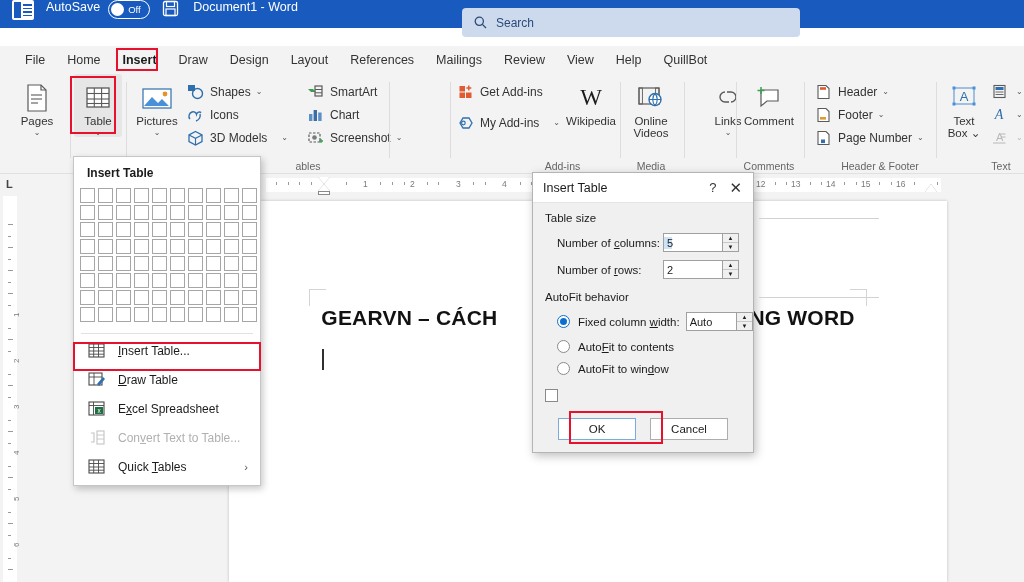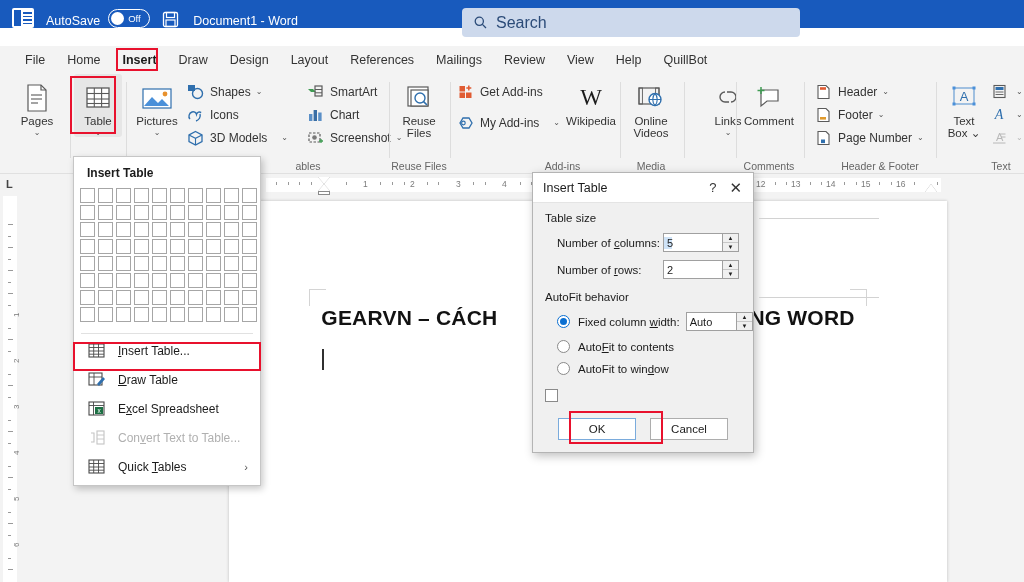--- a/index.html
+++ b/index.html
@@ -9,21 +9,21 @@
     overflow: hidden;
     font-family: "Liberation Sans", sans-serif;
     background: #ffffff;
   }
   #app { position: relative; width: 1024px; height: 582px; }
 
   
   .titlebar {
     position: absolute; top: 0; left: 0; width: 1024px; height: 28px;
     background: #185abd;
-    display: flex; align-items: flex-end;
+    display: flex; align-items: flex-start;
   }
   .word-logo {
     width: 22px; height: 20px; margin-left: 12px; margin-right: 12px;
     background: #ffffff; border-radius: 2px;
     display: flex; align-items: center; justify-content: center;
     position: relative; overflow: hidden;
   }
   .word-logo .wl-bar {
     position: absolute; left: 2px; top: 2px; width: 7px; height: 16px;
     background: #185abd;
@@ -55,21 +55,21 @@
   }
   .doc-title { color: #ffffff; font-size: 12.5px; white-space: nowrap; }
   .search-box {
     position: absolute; left: 462px; top: 8px; width: 338px; height: 29px;
     background: #cdd9ec; border-radius: 4px;
     display: flex; align-items: center; cursor: text;
   }
   .search-box .mag {
     margin-left: 12px; margin-right: 9px; width: 13px; height: 13px;
   }
-  .search-box .sph { color: #2b4b78; font-size: 16px; }
+  .search-box .sph { color: #2b4b78; font-size: 12px; }
 
   
   .tabbar {
     position: absolute; top: 46px; left: 0; width: 1024px; height: 28px;
     background: #f3f3f3;
     display: flex; align-items: center; padding-left: 14px;
   }
   .tab {
     font-size: 12.5px; color: #333333; padding: 3px 11px;
     cursor: pointer; white-space: nowrap; position: relative;
@@ -463,34 +463,20 @@
             </svg>
           </span>
           <span class="sl">Screenshot</span>
           <span class="sc">⌄</span>
         </div>
       </div>
       <div class="glabel" style="left:50px;">ables</div>
     </div>
     <div class="gsep" style="left:389px;"></div>
 
-    <div class="rgroup" style="left:391px; width:56px;">
-      <div class="bigbtn">
-        <div class="bi">
-          <svg width="30" height="28" viewBox="0 0 30 28">
-            <rect x="4" y="3" width="20" height="19" fill="#ffffff" stroke="#5a5a5a" stroke-width="1.2"></rect>
-            <rect x="7" y="6" width="17" height="16" fill="#ffffff" stroke="#5a5a5a" stroke-width="1.2"></rect>
-            <circle cx="16" cy="14" r="5" fill="none" stroke="#2f6fad" stroke-width="1.4"></circle>
-            <line x1="19.6" y1="17.6" x2="23" y2="21" stroke="#2f6fad" stroke-width="1.6"></line>
-          </svg>
-        </div>
-        <div class="bl" style="line-height:1.05;">Reuse<br>Files</div>
-      </div>
-      <div class="glabel">Reuse Files</div>
-    </div>
     <div class="gsep" style="left:450px;"></div>
 
     <div class="rgroup" style="left:452px; width:165px; align-items:flex-start;">
       <div style="position:absolute; left:4px; top:6px;">
         <div class="smallbtn">
           <span class="si">
             <svg width="16" height="16" viewBox="0 0 16 16">
               <rect x="1.5" y="2" width="5.5" height="5.5" fill="#e05b32"></rect>
               <rect x="1.5" y="8.5" width="5.5" height="5.5" fill="#e05b32"></rect>
               <rect x="8" y="8.5" width="5.5" height="5.5" fill="#e05b32"></rect>

